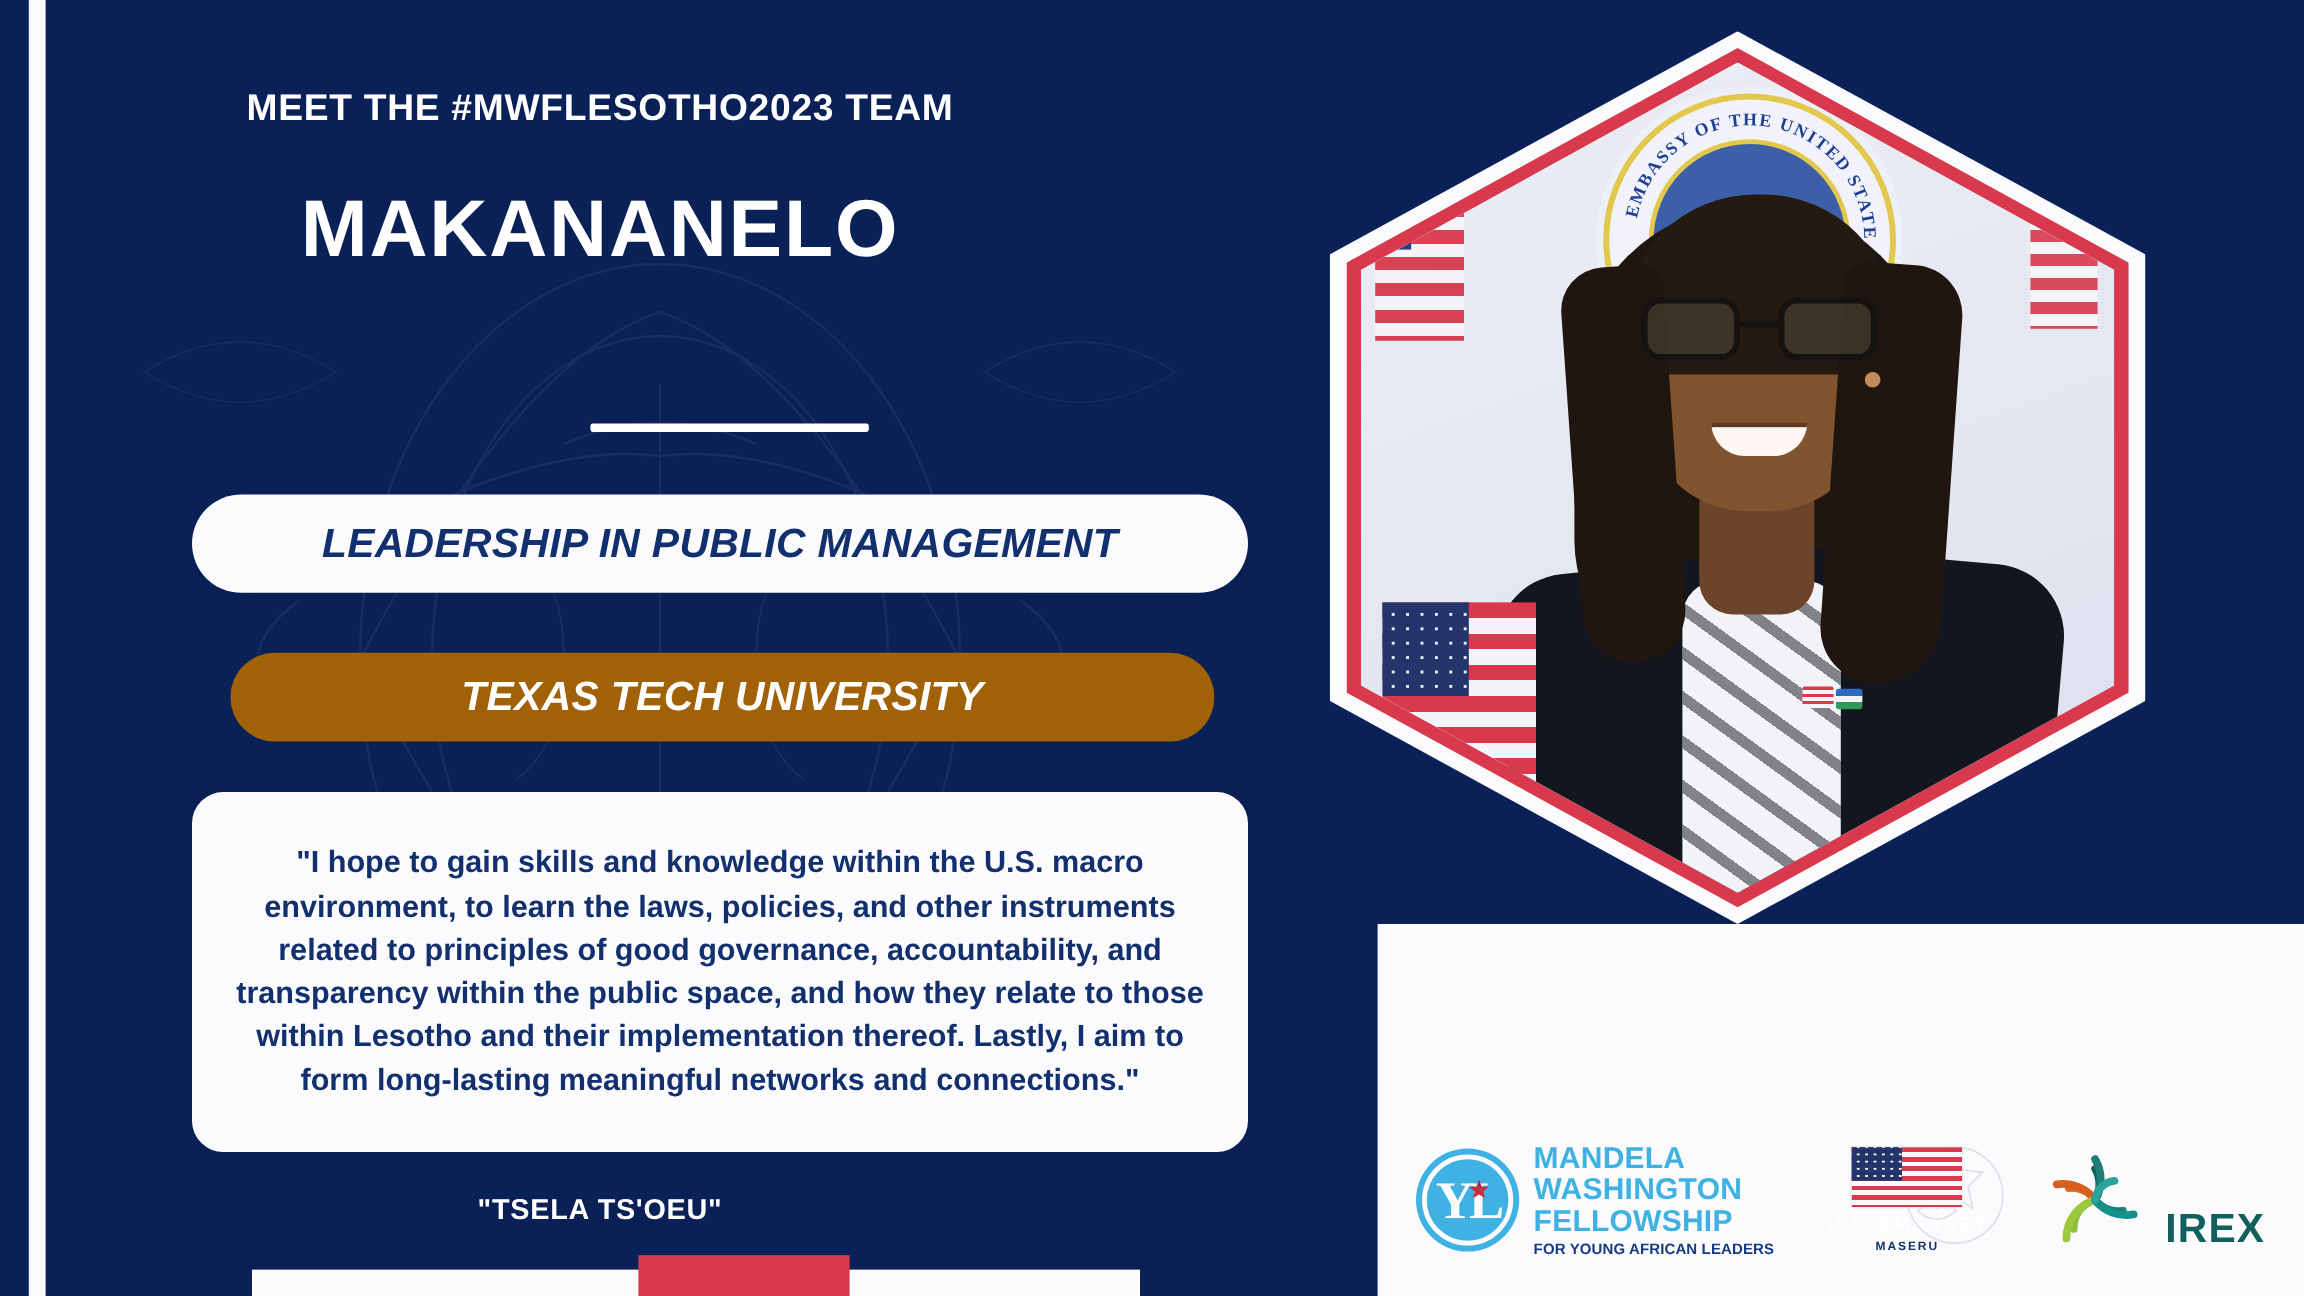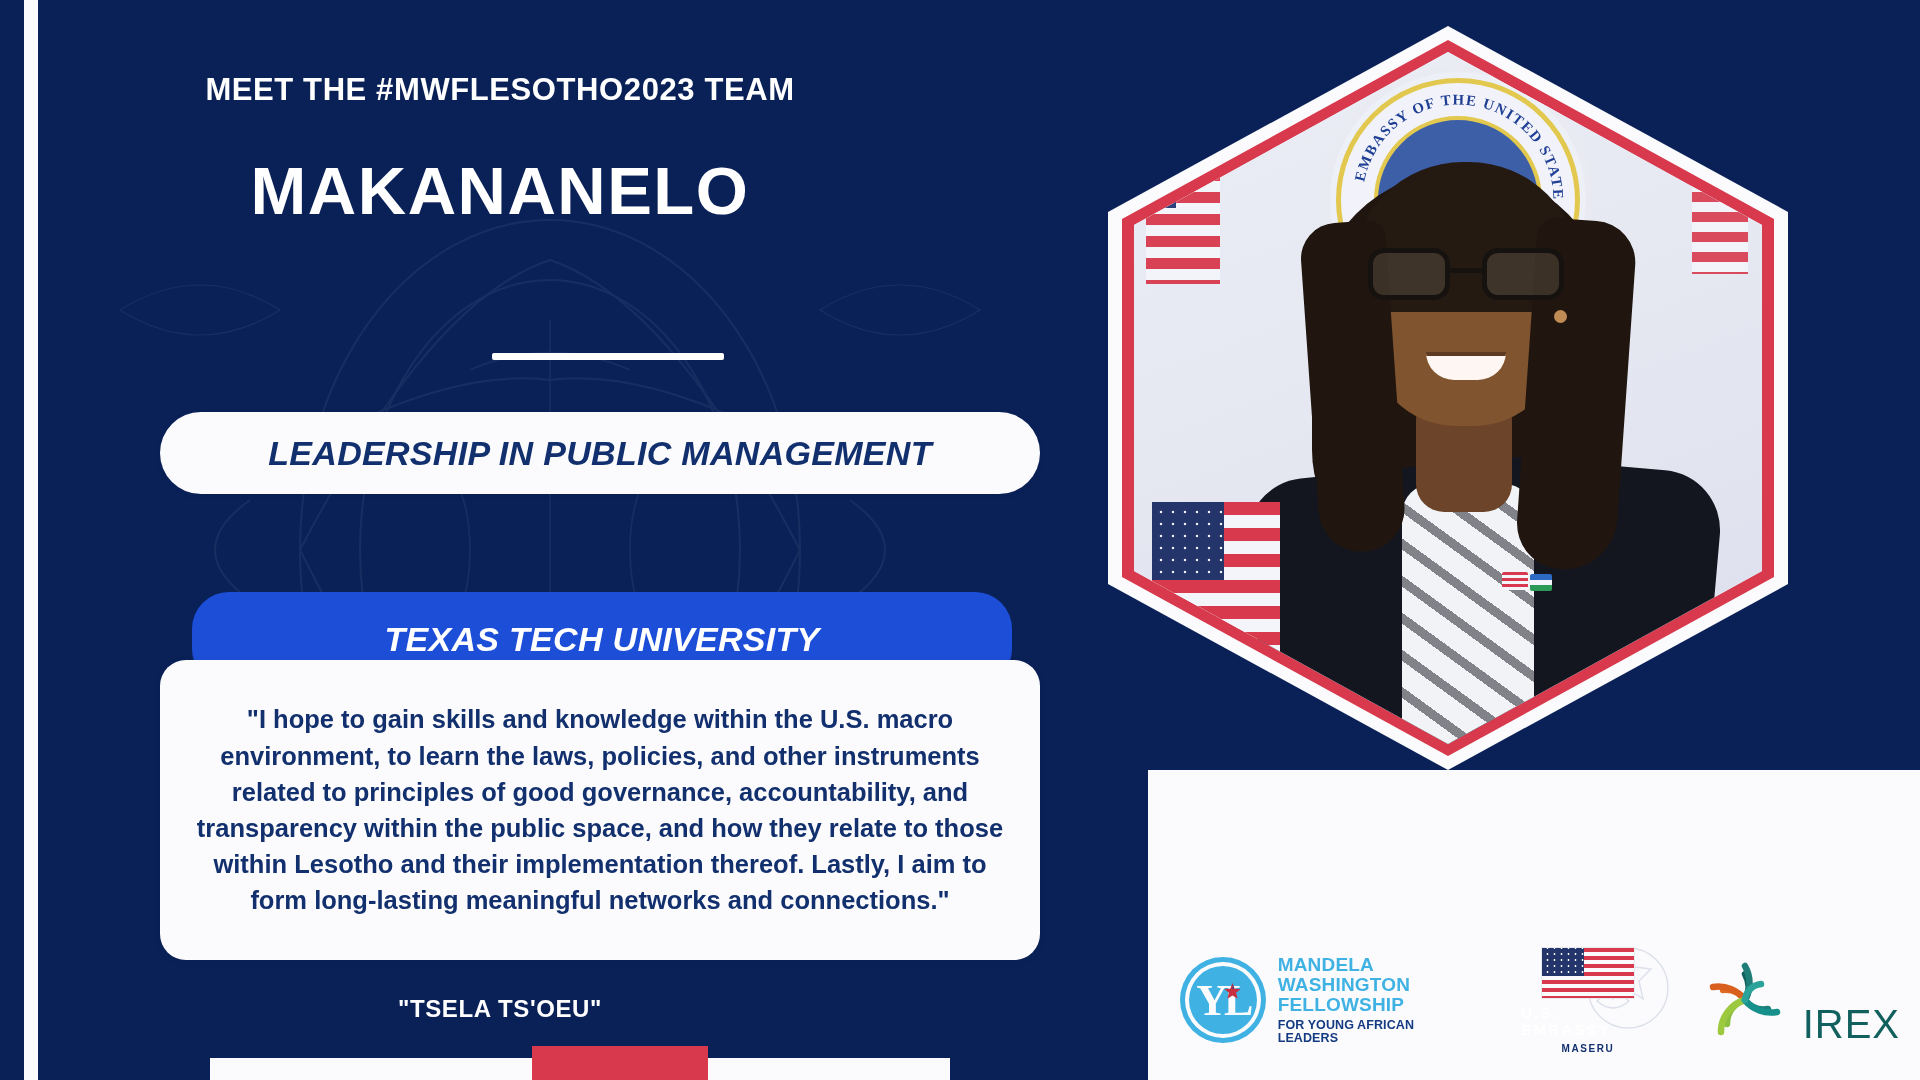--- a/index.html
+++ b/index.html
@@ -53,23 +53,23 @@
     text-transform:uppercase;
     font-style:italic;
   }
   .pill-track{
     left:160px; top:412px; width:880px; height:82px;
     background:#fbfbfd; color:#12306e;
     border-radius:41px; font-size:34px;
     box-shadow:0 2px 6px rgba(0,0,0,.06);
   }
   .pill-univ{
-    left:192px; top:544px; width:820px; height:94px;
-    background:#1d4ed8; color:#ffffff;
-    border-radius:37px; font-size:34px;margin-top:48px;
+    left:192px; top:544px; width:820px; height:74px;
+    background:#a16207; color:#ffffff;
+    border-radius:37px; font-size:34px;
   }
 
   .quote-card{
     position:absolute; left:160px; top:660px; width:880px; height:300px;
     background:#fbfbfd; border-radius:26px;
     display:flex; align-items:center; justify-content:center;
     box-shadow:0 2px 8px rgba(0,0,0,.06);
   }
   .quote-text{
     color:#12306e; font-size:25.5px; font-weight:bold;
@@ -266,21 +266,21 @@
     position:absolute; inset:5px; border-radius:50%; border:4px solid #fbfbfd;
   }
   .mwf-yl{
     position:relative; color:#fbfbfd; font-size:44px; font-weight:bold;
     font-family:"Liberation Serif", serif; letter-spacing:-4px; z-index:2;
   }
   .mwf-star{
     position:absolute; left:44px; top:26px; width:17px; height:17px; z-index:3;
   }
   .mwf-words{ line-height:1.06; }
-  .mwf-words .w{ color:#3fb2e3; font-size:19px; font-weight:bold; letter-spacing:.2px; display:block; }
+  .mwf-words .w{ color:#3fb2e3; font-size:25px; font-weight:bold; letter-spacing:.2px; display:block; }
   .mwf-words .sub{ color:#143a82; font-size:12.5px; font-weight:bold; letter-spacing:.1px; display:block; margin-top:4px; }
 
   
   .emb{ display:flex; flex-direction:column; align-items:center; gap:5px; position:relative; }
   .emb-flag{
     position:relative; width:94px; height:52px;
     background:repeating-linear-gradient(to bottom,#d8394c 0 4px,#fbfbfd 4px 8px);
     border:1px solid #e9eaee;
   }
   .emb-canton{
@@ -292,21 +292,21 @@
   .emb-t2{ color:#12306e; font-size:10px; font-weight:bold; letter-spacing:1.6px; }
   .emb-seal-bg{
     position:absolute; left:62px; top:-4px; width:90px; height:90px;
     opacity:.13; pointer-events:none;
   }
 
   
   .irex{ display:flex; align-items:center; gap:12px; }
   .irex-mark{ width:92px; height:92px; }
   .irex-word{
-    color:#12605e; font-size:40px; font-weight:normal; letter-spacing:1px;margin-top:48px;
+    color:#12605e; font-size:34px; font-weight:bold; letter-spacing:1px;margin-top:48px;
   }
 </style>
 </head>
 <body>
 
 <div class="stage">
 
   <svg class="watermark" viewBox="0 0 1100 960" preserveAspectRatio="xMidYMid slice">
     <g fill="none" stroke="#ffffff" stroke-width="2">
       <ellipse cx="550" cy="430" rx="250" ry="330"></ellipse>

